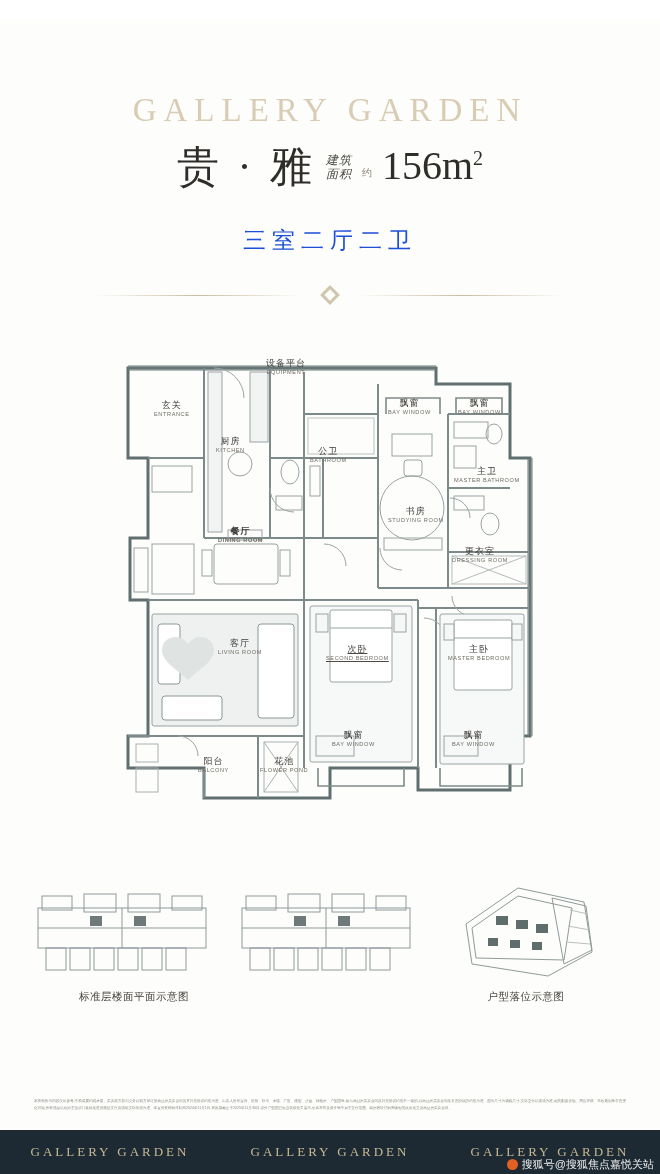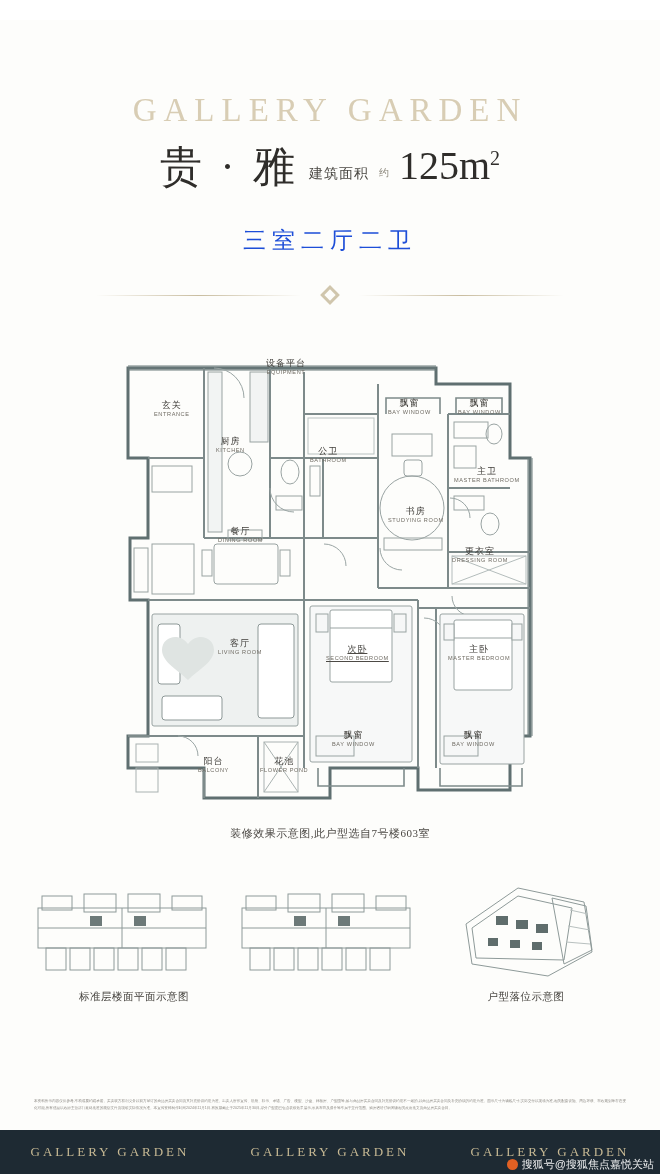--- a/index.html
+++ b/index.html
@@ -47,25 +47,27 @@
   }
   .title-cn {
     font-size: 42px;
     letter-spacing: 4px;
     color: #2f2d2a;
     line-height: 1;
     font-family: "Liberation Serif", serif;
   }
   .area-label {
     display: flex;
-    font-size: 14px;
+    flex-direction: column;
+    font-size: 12px;
     line-height: 1.15;
     color: #4a4843;
     padding-bottom: 6px;
     letter-spacing: 1px;
+    font-style: italic;
   }
   .area-approx {
     font-size: 10px;
     color: #8a8579;
     padding-bottom: 8px;
     align-self: flex-end;
   }
   .area-value {
     font-size: 40px;
     line-height: 1;
@@ -258,21 +260,21 @@
   <div class="brand-wordmark">GALLERY GARDEN</div>
 
   <div class="title-row">
     <div class="title-cn">贵 · 雅</div>
     <div class="area-label">
       <span>建筑</span>
       <span>面积</span>
     </div>
     <div class="area-approx">约</div>
     <div class="area-value">
-      <span>125</span><span>m</span><sup>2</sup>
+      <span>156</span><span>m</span><sup>2</sup>
     </div>
   </div>
 
   <div class="subtitle">三室二厅二卫</div>
 
   <div class="divider">
     <div class="line left"></div>
     <div class="gem"></div>
     <div class="line right"></div>
   </div>
@@ -471,21 +473,21 @@
       <span class="en">BAY WINDOW</span>
     </div>
     <div class="room-label" style="left:336px; top:128px;">
       <span class="cn">主卫</span>
       <span class="en">MASTER BATHROOM</span>
     </div>
     <div class="room-label" style="left:270px; top:168px;">
       <span class="cn">书房</span>
       <span class="en">STUDYING ROOM</span>
     </div>
-    <div class="room-label" style="left:100px; top:188px;">
+    <div class="room-label" style="left:100px; top:188px;font-weight:bold;">
       <span class="cn">餐厅</span>
       <span class="en">DINING ROOM</span>
     </div>
     <div class="room-label" style="left:334px; top:208px;">
       <span class="cn">更衣室</span>
       <span class="en">DRESSING ROOM</span>
     </div>
     <div class="room-label" style="left:100px; top:300px;">
       <span class="cn">客厅</span>
       <span class="en">LIVING ROOM</span>
@@ -509,21 +511,20 @@
     <div class="room-label" style="left:80px; top:418px;">
       <span class="cn">阳台</span>
       <span class="en">BALCONY</span>
     </div>
     <div class="room-label" style="left:142px; top:418px;">
       <span class="cn">花池</span>
       <span class="en">FLOWER POND</span>
     </div>
   </div>
 
-  <div class="plan-note">装修效果示意图,此户型选自7号楼603室</div>
 
   <div class="diagram-row">
     <svg class="dg" style="left:32px; top:12px;" width="180" height="96" viewBox="0 0 180 96">
       <g stroke="#8e9a99" stroke-width="1" fill="none">
         <rect x="6" y="20" width="168" height="40"></rect>
         <rect x="10" y="8" width="30" height="14"></rect>
         <rect x="52" y="6" width="32" height="18"></rect>
         <rect x="96" y="6" width="32" height="18"></rect>
         <rect x="140" y="8" width="30" height="14"></rect>
         <rect x="14" y="60" width="20" height="22"></rect>

